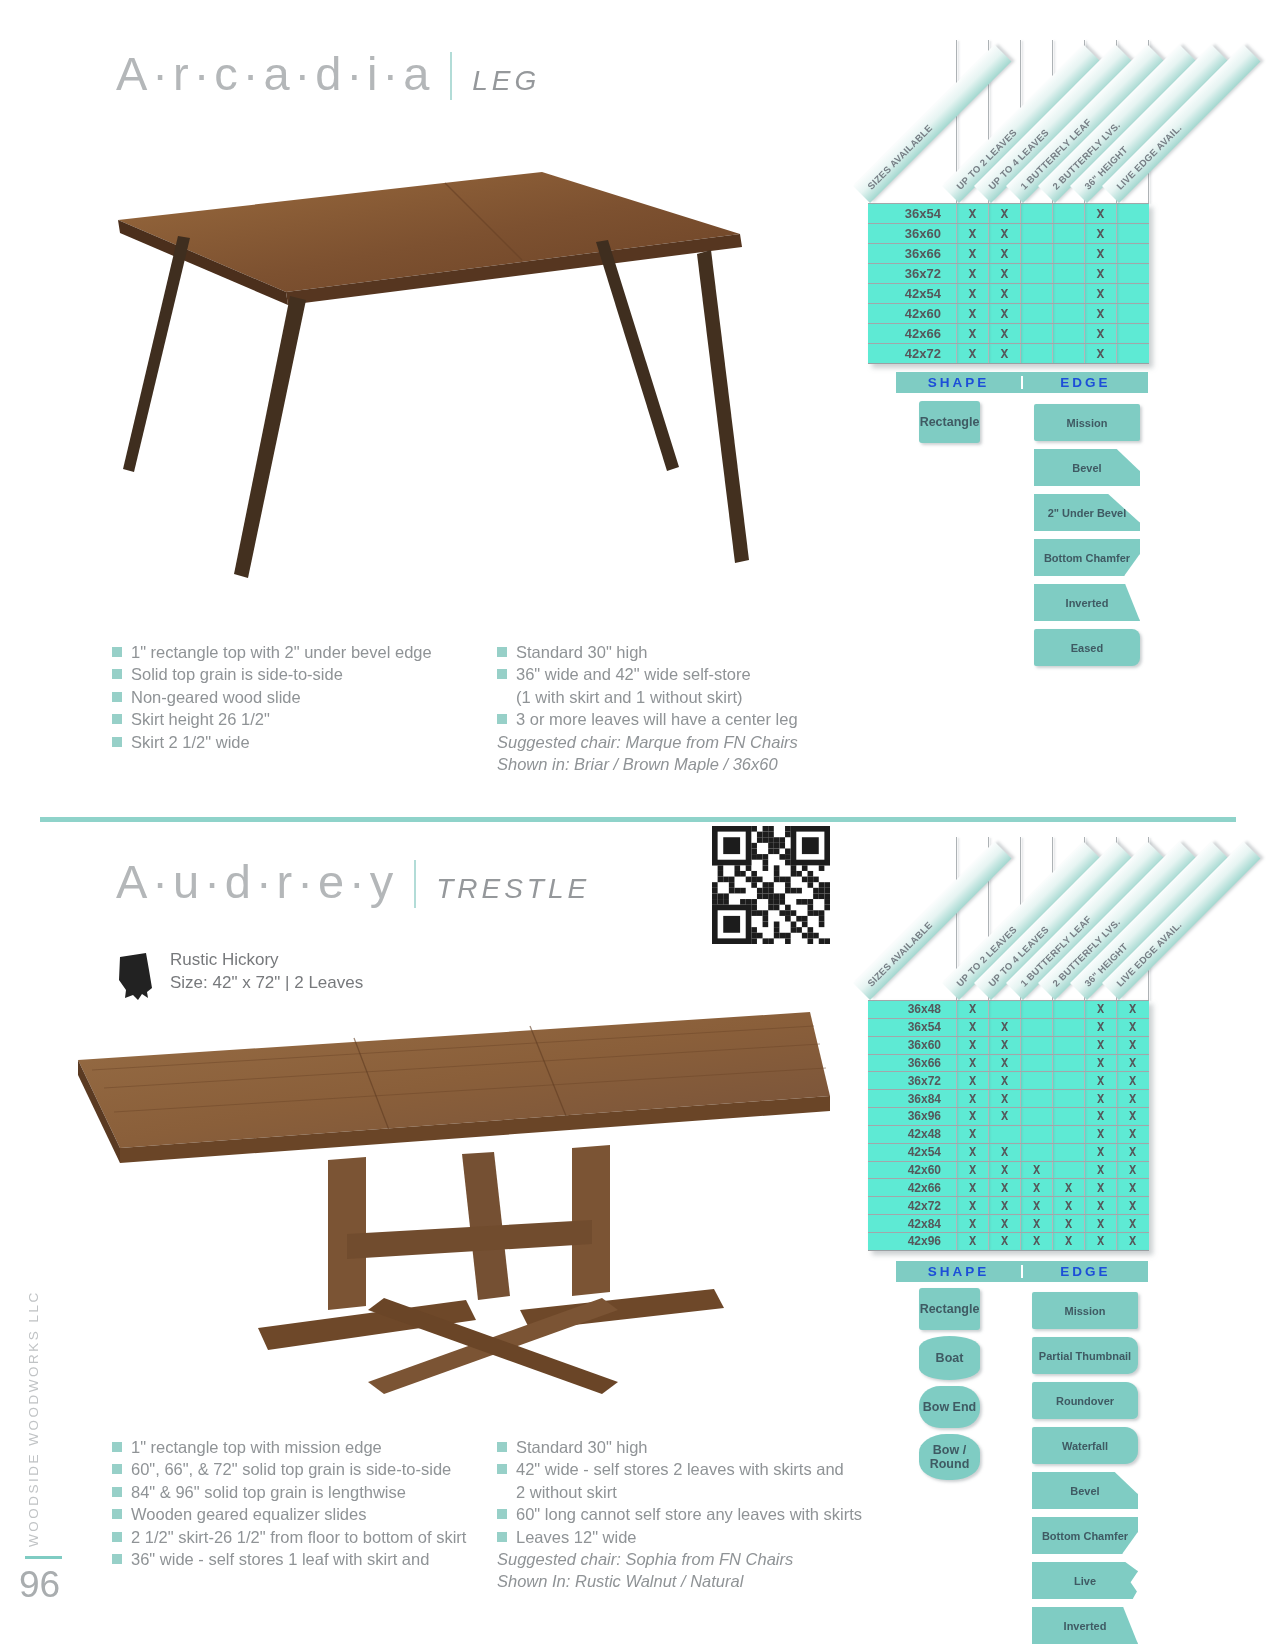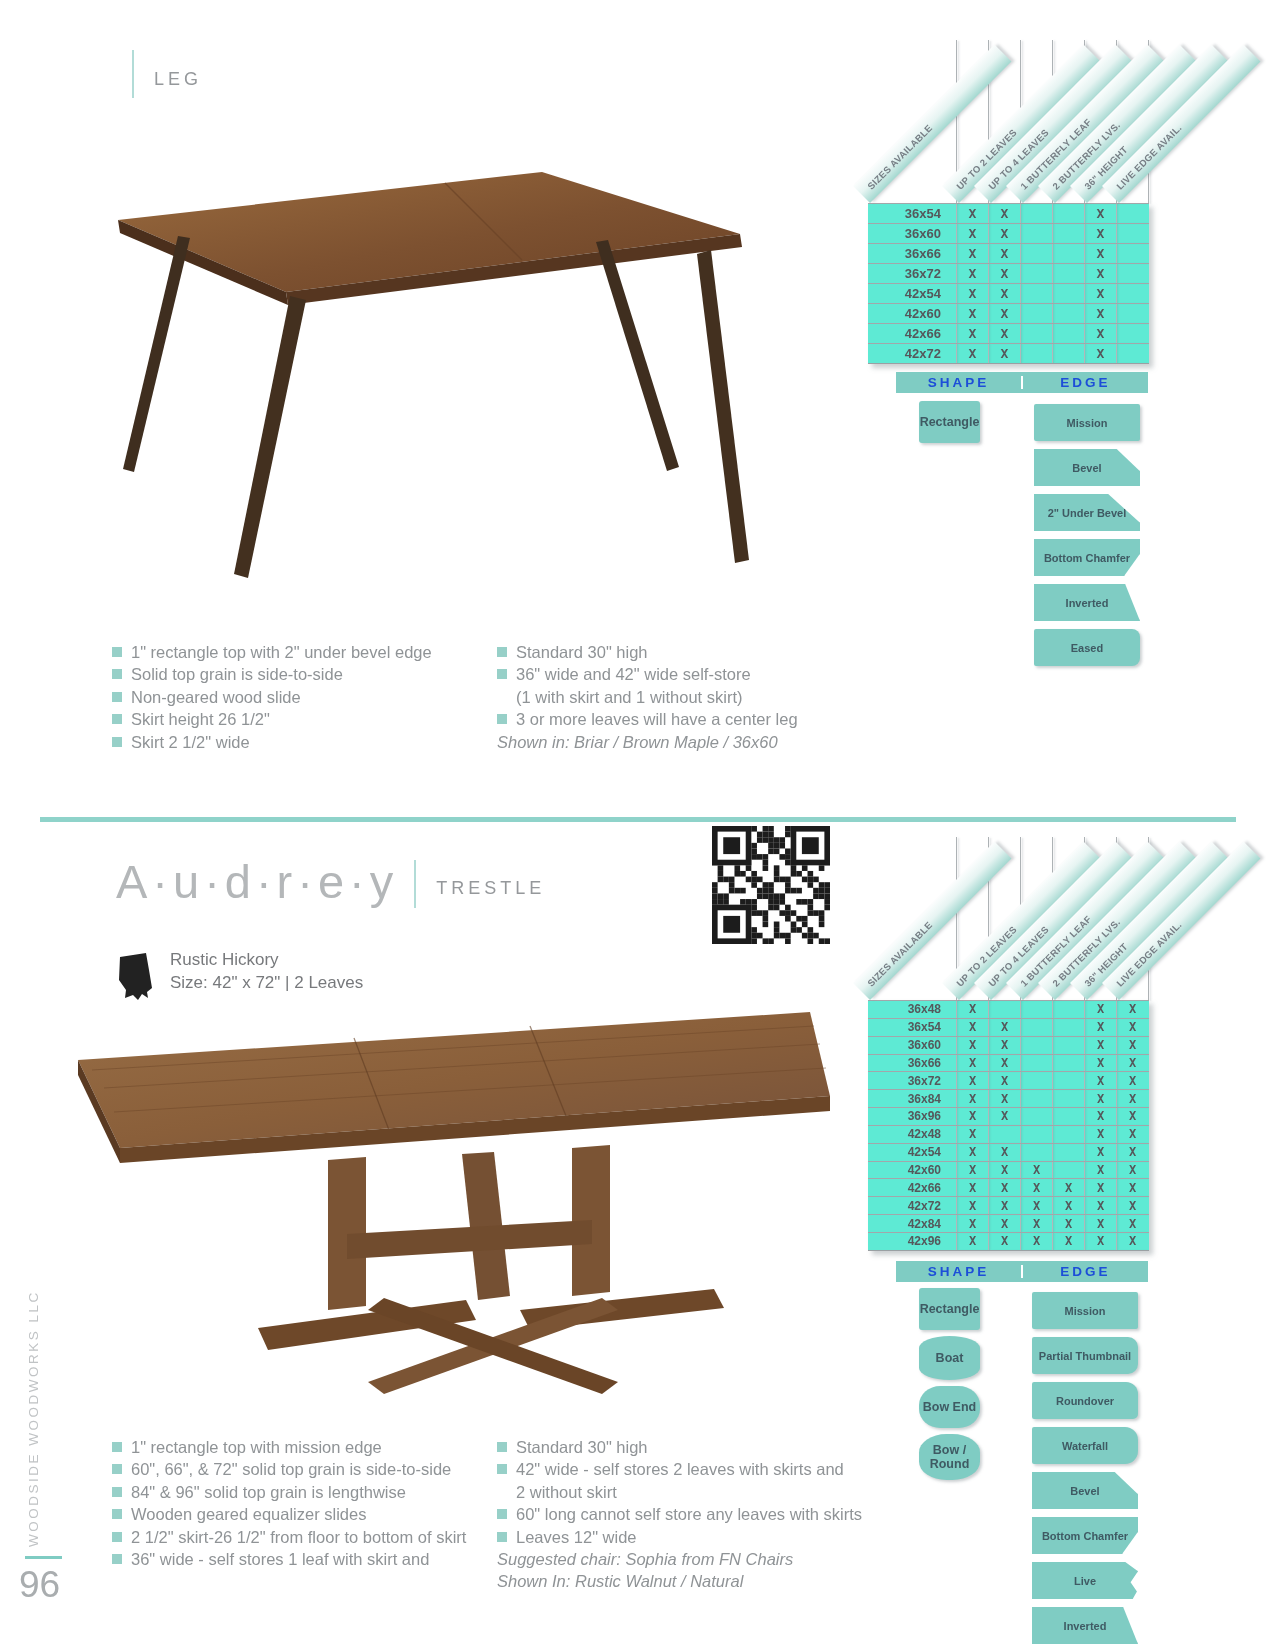--- a/index.html
+++ b/index.html
@@ -5,21 +5,21 @@
   html,body{margin:0;padding:0;background:#e8e8e8;}
   .page{position:relative;width:1275px;height:1650px;background:#ffffff;overflow:hidden;
         font-family:"Liberation Sans",sans-serif;margin:0 auto;}
 
   
   .title{position:absolute;display:flex;align-items:center;margin:0;font-weight:400;}
   #title-0{left:116px;top:46px;}
   #title-1{left:116px;top:854px;}
   .title-name{font-size:47px;color:var(--title_text,#b4b7b9);letter-spacing:5px;font-weight:300;}
   .title-sep{width:2px;height:48px;background:#b2dcd7;margin:4px 20px 0 16px;}
-  .title-style{font-size:18px;letter-spacing:4px;color:#95989b;padding-top:14px;}
+  .title-style{font-size:28px;font-style:italic;letter-spacing:4px;color:#95989b;padding-top:14px;}
 
   
   .divider{position:absolute;left:40px;top:817px;width:1196px;height:5px;background:#8fd3ca;}
   .sidebar-text{position:absolute;left:26px;top:1233px;height:314px;writing-mode:vertical-rl;
         transform:rotate(180deg);font-size:13.5px;letter-spacing:2.5px;color:#c0c3c5;}
   .sidebar-rule{position:absolute;left:25px;top:1556px;width:37px;height:3px;background:var(--accent,#7fccc3);}
   .page-number{position:absolute;left:19px;top:1564px;font-size:37px;color:#a9adaf;font-weight:400;}
 
   
   .wood-info{position:absolute;left:116px;top:948px;display:flex;align-items:flex-start;}
@@ -99,20 +99,21 @@
   .feat-bullet{flex:none;width:10px;height:10px;background:#97d0c8;margin:6px 9px 0 0;}
   .feat-row.indent .feat-bullet{visibility:hidden;}
   .feat-note{font-style:italic;font-size:16.5px;line-height:22.4px;color:var(--body_text,#8f9396);}
 </style>
 </head>
 <body>
 
 <div class="page">
 
   <h1 class="title" id="title-0">
+    <span class="title-name">A·r·c·a·d·i·a</span>
     <span class="title-sep"></span>
     <span class="title-style">LEG</span>
   </h1>
 
   <div class="photo" id="photo-arcadia">
     <svg viewBox="0 0 700 450" width="700" height="450">
       <defs>
         <linearGradient id="g-arc" x1="0" y1="0" x2="1" y2="1">
           <stop offset="0" stop-color="#9a6b3e"></stop>
           <stop offset="0.55" stop-color="#7d5130"></stop>
@@ -273,20 +274,21 @@
         <span class="feat-text">36" wide and 42" wide self-store</span>
       </div>
       <div class="feat-row indent">
         <span class="feat-bullet"></span>
         <span class="feat-text">(1 with skirt and 1 without skirt)</span>
       </div>
       <div class="feat-row">
         <span class="feat-bullet"></span>
         <span class="feat-text">3 or more leaves will have a center leg</span>
       </div>
+      <div class="feat-note">Suggested chair: Marque from FN Chairs</div>
       <div class="feat-note">Shown in: Briar / Brown Maple / 36x60</div>
     </div>
 
   <div class="divider"></div>
 
   <h1 class="title" id="title-1">
     <span class="title-name">A·u·d·r·e·y</span>
     <span class="title-sep"></span>
     <span class="title-style">TRESTLE</span>
   </h1>

